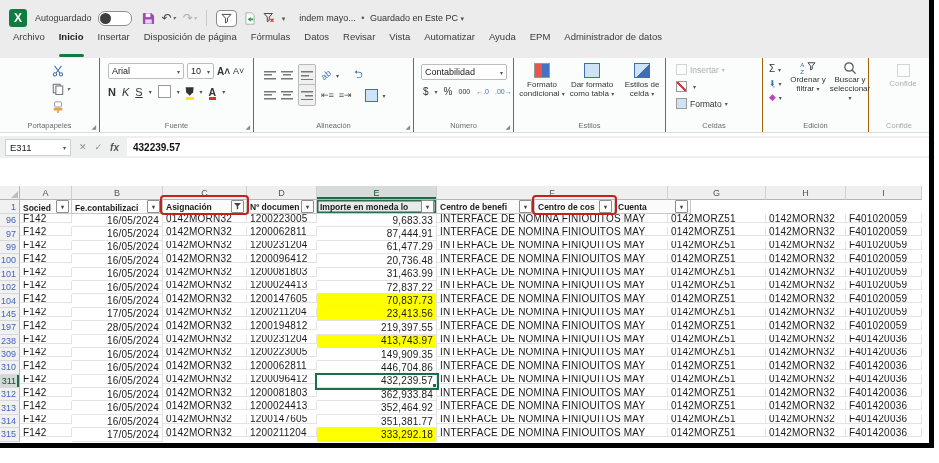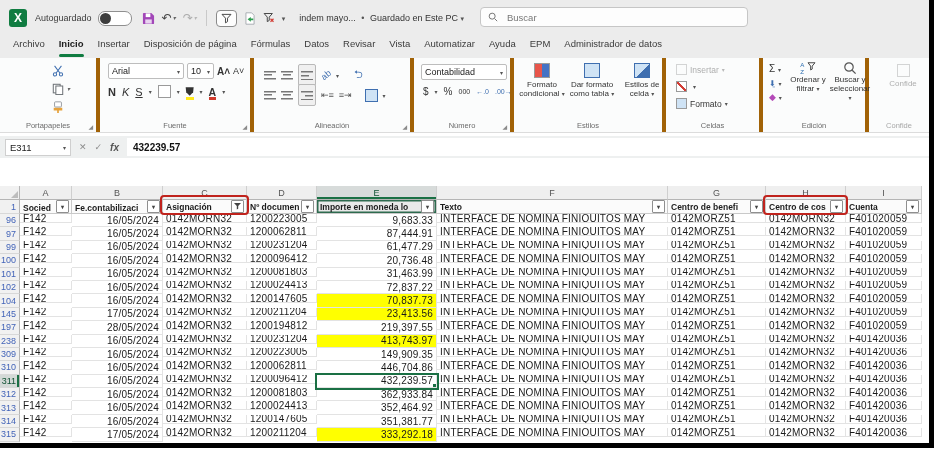--- a/index.html
+++ b/index.html
@@ -19,26 +19,26 @@
   .dis{opacity:.38;}
   .qat-sep{width:1px;height:16px;background:#c9c9c9;margin:0 2px;}
   .qat-box{border:1px solid #8a8a8a;border-radius:4px;background:#fdfdfd;padding:2px 4px;display:flex;align-items:center;}
   .doc-title{font-size:9px;color:#333;margin-left:14px;white-space:nowrap;}
   .doc-title .dot{color:#555;margin:0 3px;}
   .searchbox{position:absolute;left:480px;top:7px;width:268px;height:20px;border:1px solid #c6c6c6;
              border-radius:4px;background:#fdfdfd;display:flex;align-items:center;padding-left:20px;box-sizing:border-box;}
   .searchbox span{font-size:9.5px;color:#777;margin-left:6px;}
   
   .tabrow{top:36px;height:22px;background:#ececec;display:flex;align-items:flex-end;padding-left:6px;}
-  .tab{font-size:9.5px;color:#3b3b3b;padding:4px 7px 9px;white-space:nowrap;position:relative;}
+  .tab{font-size:9.5px;color:#3b3b3b;padding:4px 7px 16px;white-space:nowrap;position:relative;}
   .tab.active{font-weight:bold;color:#1d1d1d;}
   .tab.active::after{content:"";position:absolute;left:7px;right:7px;bottom:1px;height:3px;border-radius:2px;background:#107c41;}
   
   .ribbon{top:58px;height:75px;background:#fbfcfc;border-bottom:1px solid #dcdcdc;display:flex;}
-  .rgroup{position:relative;border-right:4px solid #a16207;height:100%;box-sizing:border-box;flex:none;}
+  .rgroup{position:relative;border-right:1px solid #a16207;height:100%;box-sizing:border-box;flex:none;}
   .glabel{position:absolute;bottom:2px;left:0;right:0;text-align:center;font-size:7.5px;color:#6b6b6b;white-space:nowrap;}
   .launcher{position:absolute;bottom:2px;right:3px;font-size:6px;color:#8a8a8a;}
   .caret{font-size:6px;color:#555;}
   .bigbtn{position:absolute;left:10px;top:5px;width:34px;text-align:center;}
   .bigbtn .lbl{display:block;font-size:8.5px;color:#333;margin-top:2px;}
   .minicol{position:absolute;left:52px;top:6px;display:flex;flex-direction:column;gap:5px;}
   .mini{display:flex;align-items:center;gap:2px;height:13px;}
   .fontrow1{position:absolute;left:8px;top:5px;display:flex;align-items:center;gap:3px;}
   .fontrow2{position:absolute;left:8px;top:27px;display:flex;align-items:center;gap:6px;font-size:11px;color:#333;}
   .combobox{height:16px;border:1px solid #bdbdbd;border-radius:2px;background:#fff;display:flex;align-items:center;
@@ -145,27 +145,20 @@
         </svg>
     </span>
     <span class="qat-ic" style="font-size:7px;color:#555">▾</span>
   </div>
   <span class="doc-title">
     <span>indem mayo...</span>
     <span class="dot">•</span>
     <span>Guardado en Este PC</span>
     <span style="font-size:7px;color:#555">▾</span>
   </span>
-  <div class="searchbox">
-    <svg width="10" height="10" viewBox="0 0 12 12" style="position:absolute;left:7px;">
-        <circle cx="5" cy="5" r="3.6" fill="none" stroke="#777" stroke-width="1.2"></circle>
-        <path d="M8 8l3 3" stroke="#777" stroke-width="1.2"></path>
-      </svg>
-    <span>Buscar</span>
-  </div>
 </div>
 
 <div class="band tabrow">
     <div class="tab">Archivo</div>
     <div class="tab active">Inicio</div>
     <div class="tab">Insertar</div>
     <div class="tab">Disposición de página</div>
     <div class="tab">Fórmulas</div>
     <div class="tab">Datos</div>
     <div class="tab">Revisar</div>
@@ -392,24 +385,20 @@
         <span class="ann"></span>
       </div>
       <div class="hcell" style="width: 70px;">
         <span class="htxt">Nº documen</span>
         <span class="fbtn">▾</span>
       </div>
       <div class="hcell esel" style="width: 120px;">
         <span class="htxt">Importe en moneda lo</span>
         <span class="fbtn">▾</span>
       </div>
-      <div class="hcell" style="width: 231px;">
-        <span class="htxt">Texto</span>
-        <span class="fbtn">▾</span>
-      </div>
       <div class="hcell" style="width: 98px;">
         <span class="htxt">Centro de benefi</span>
         <span class="fbtn">▾</span>
       </div>
       <div class="hcell" style="width: 80px;">
         <span class="htxt">Centro de cos</span>
         <span class="fbtn">▾</span>
         <span class="ann"></span>
       </div>
       <div class="hcell" style="width: 76px;">

